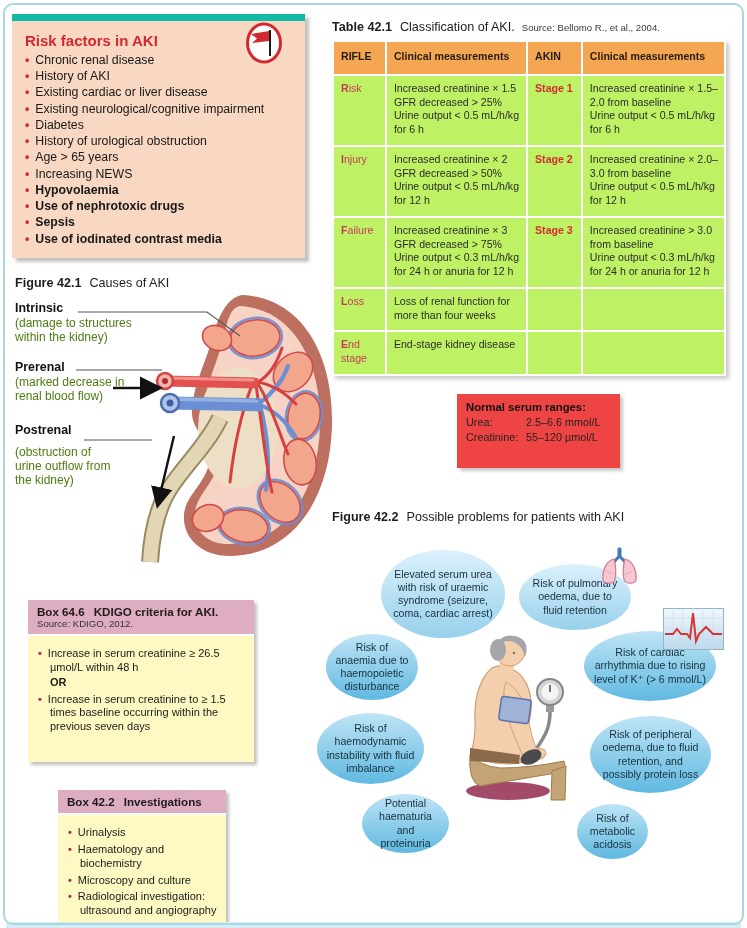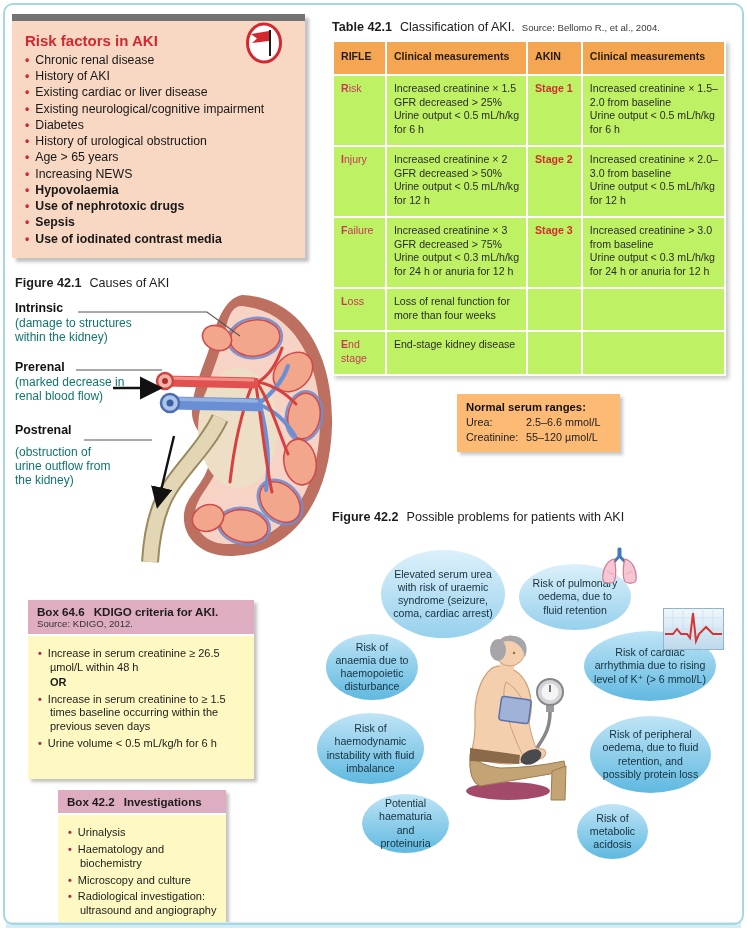--- a/index.html
+++ b/index.html
@@ -8,21 +8,21 @@
   .abs{position:absolute;}
   .frame{position:absolute;inset:3px;border:2px solid #a7d7e1;border-radius:10px;pointer-events:none;z-index:9;}
   .bottom-band{position:absolute;left:6px;right:6px;bottom:0;height:6px;background:#d7edf5;z-index:8;}
 
   
   .caption{font-size:12.6px;color:#1d1d1d;white-space:nowrap;}
   .cap-label{font-weight:700;margin-right:8px;}
   .cap-src{font-size:9.6px;color:#3a3a3a;margin-left:7px;}
 
   
-  .risk-box{left:12px;top:14px;width:272px;background:#f8d7c3;border-top:7px solid #737373;
+  .risk-box{left:12px;top:14px;width:272px;background:#f8d7c3;border-top:7px solid #14b8a6;
             box-shadow:4px 4px 3px rgba(120,120,120,.45);padding:9px 8px 10px 13px;z-index:2;}
   .risk-title{color:#d3282f;font-weight:700;font-size:15px;margin:2px 0 4px 0;}
   #risk-list{list-style:none;margin:0;padding:0;}
   #risk-list li{font-size:12.3px;line-height:1.24;margin:1px 0;padding-left:13px;text-indent:-13px;color:#181818;}
   #risk-list li::before{content:"•";color:#d3282f;margin-right:6px;font-weight:700;}
   #risk-list li.bold{font-weight:700;}
   .flag-badge{position:absolute;top:1px;right:22px;width:38px;height:42px;}
 
   
   .tablewrap{left:332px;top:20px;width:402px;}
@@ -30,25 +30,25 @@
   table.aki th,table.aki td{border:2px solid #fff;padding:6px 6px 8px 7px;vertical-align:top;
         font-size:10.6px;line-height:1.3;text-align:left;}
   table.aki thead th{background:#f5a653;font-weight:700;color:#241c10;padding-top:8px;padding-bottom:10px;}
   table.aki tbody td{background:#bef264;}
   .cell-rifle{color:#c43a58;}
   .cell-rifle::first-letter{font-weight:700;}
   .cell-stage{color:#d12f2f;font-weight:700;}
 
   
   .fig-label-title{font-weight:700;font-size:12.4px;color:#111;}
-  .fig-label-desc{font-size:12px;line-height:1.18;color:#0f766e;}
-
-  
-  .serum-box{left:457px;top:394px;width:146px;background:#fdba74;box-shadow:3px 3px 3px rgba(120,120,120,.4);
-             padding:7px 8px 8px 9px;}
+  .fig-label-desc{font-size:12px;line-height:1.18;color:#4d7c0f;}
+
+  
+  .serum-box{left:457px;top:394px;width:146px;background:#ef4444;box-shadow:3px 3px 3px rgba(120,120,120,.4);
+             padding:7px 8px 24px 9px;}
   .serum-title{font-weight:700;font-size:11.3px;margin-bottom:2px;color:#111;}
   .srow{display:flex;font-size:10.8px;line-height:1.35;color:#222;}
   .slbl{width:60px;flex:none;}
 
   
   .bubble{border-radius:50%;display:flex;align-items:center;justify-content:center;text-align:center;
           font-size:10.6px;line-height:1.25;color:#17303d;padding:6px 9px;box-sizing:border-box;z-index:2;}
   .bubble.light{background:linear-gradient(180deg,#dcf0fb 0%,#9ad2ed 95%);}
   .bubble.dark{background:linear-gradient(180deg,#bfe4f6 0%,#64bbe1 95%);}
   .icon{z-index:5;}
@@ -357,21 +357,20 @@
     <div class="pink-head">
       <div class="bx-title">
         <span class="bx-label">Box 64.6</span><span>KDIGO criteria for AKI.</span>
       </div>
       <div class="bx-src">Source: KDIGO, 2012.</div>
     </div>
     <div class="pink-body">
       <ul id="box1-list">
           <li>Increase in serum creatinine ≥ 26.5 µmol/L within 48 h<div class="or-line">OR</div></li>
           <li>Increase in serum creatinine to ≥ 1.5 times baseline occurring within the previous seven days</li>
-          <li>Urine volume &lt; 0.5 mL/kg/h for 6 h</li>
         </ul>
     </div>
   </div>
 
   <div class="abs pinkbox box2">
     <div class="pink-head">
       <div class="bx-title">
         <span class="bx-label">Box 42.2</span><span>Investigations</span>
       </div>
     </div>

